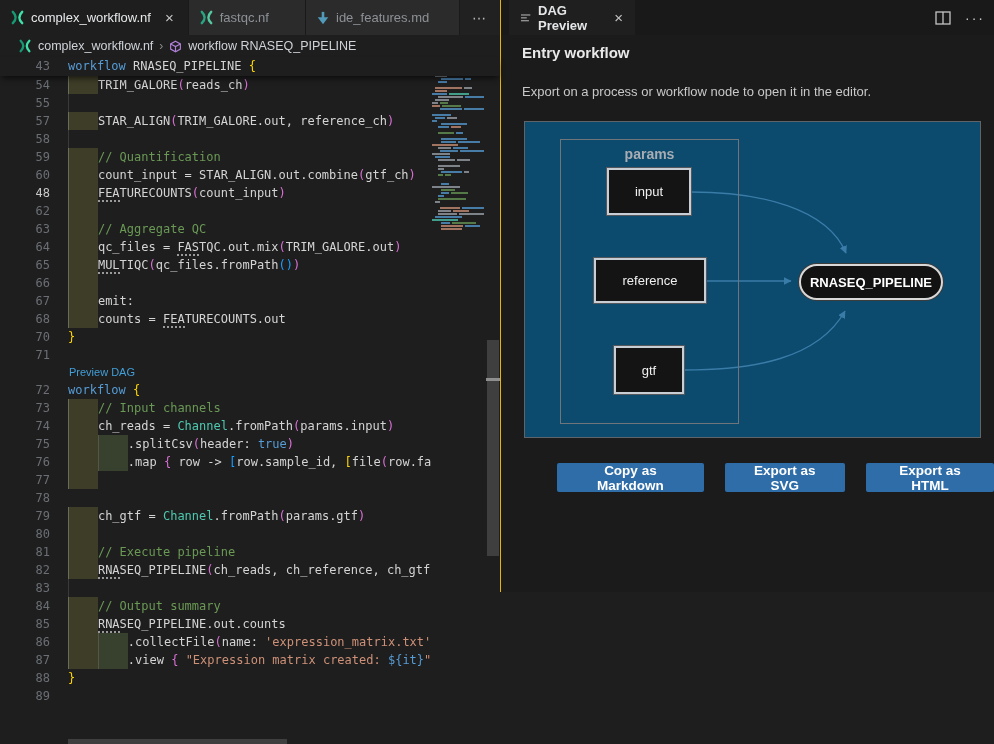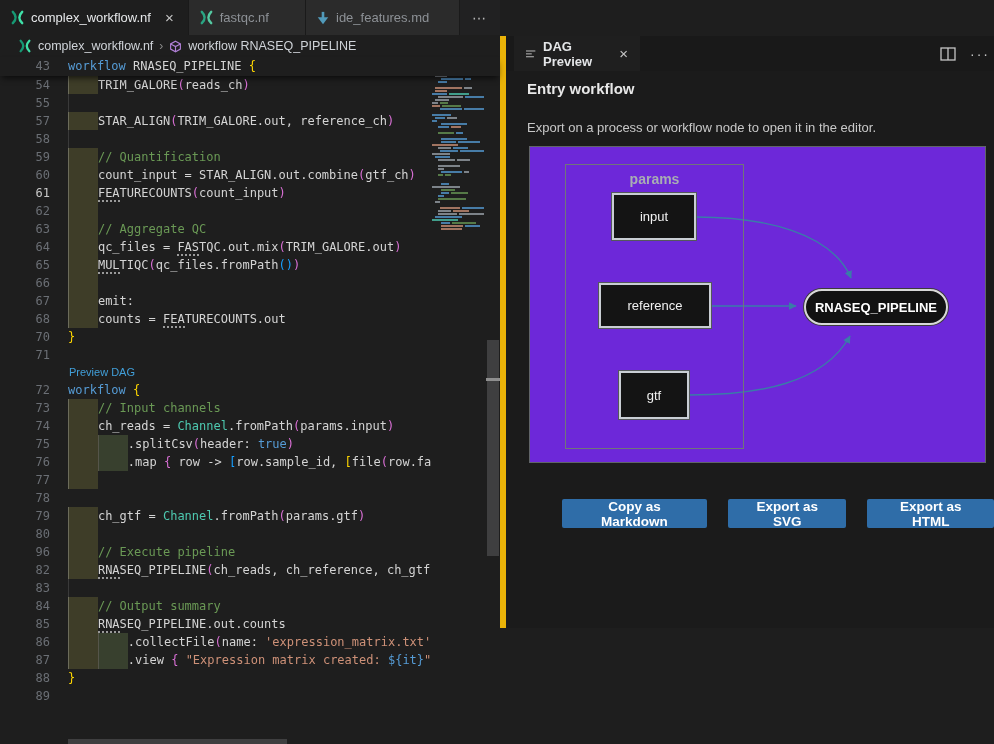--- a/index.html
+++ b/index.html
@@ -44,33 +44,33 @@
   .minimap { position:absolute; left:432px; top:57px; width:54px; height:185px; }
   .mm-row { height:2px; margin-bottom:1px; display:flex; }
   .mm-seg { height:2px; display:inline-block; opacity:.75; }
 
   .vscroll-track { position:absolute; left:486px; top:35px; width:14px; height:709px; background:transparent; }
   .vscroll-thumb { position:absolute; left:487px; top:340px; width:12px; height:216px; background:#3f3f40; }
   .vscroll-mark  { position:absolute; left:486px; top:378px; width:14px; height:3px; background:#8f8f8f; }
   .hscroll-thumb { position:absolute; left:68px; top:739px; width:219px; height:5px; background:#3f3f40; }
 
   
-  .panel { position:absolute; left:500px; top:0; width:494px; height:592px; background:#1b1b1b; border-left:6px solid #eab308;margin-top:36px; }
+  .panel { position:absolute; left:500px; top:0; width:494px; height:592px; background:#1b1b1b; border-left:1px solid #eab308; }
   .panel-header { position:absolute; left:0; top:0; width:494px; height:35px; background:#191919; display:flex; }
   .panel-tab { display:flex; align-items:center; gap:7px; margin-left:8px; padding:0 12px; width:126px;
                background:#1f1f1f; color:#e4e6e8; font-size:13px; font-weight:bold; cursor:pointer; }
   .panel-tab .close { font-size:15px; font-weight:normal; color:#c5c5c5; margin-left:6px; }
   .panel-actions { position:absolute; right:10px; top:0; height:35px; display:flex; align-items:center; gap:14px; }
   .icon-btn { color:#c5c5c5; cursor:pointer; display:flex; align-items:center; }
 
   .panel h1 { position:absolute; left:21px; top:44px; font-size:15px; font-weight:bold; color:#e8e8e8; }
   .panel .desc { position:absolute; left:21px; top:84px; font-size:13px; color:#c8c8c8; }
 
-  .dag { position:absolute; left:23px; top:110px; width:457px; height:317px;
-         background:#6d28d9; border:1px solid #606468; }
+  .dag { position:absolute; left:23px; top:121px; width:457px; height:317px;
+         background:#0c4a6e; border:1px solid #606468; }
   .cluster { position:absolute; left:35px; top:17px; width:179px; height:285px; border:1px solid #70757a; }
   .cluster-label { position:absolute; top:6px; width:100%; text-align:center; font-size:14px; font-weight:bold; color:#a8adb3; }
   .dag-node { position:absolute; background:#141414; border:2px solid #c9ced4; box-shadow:0 0 0 1px #54585c;
               display:flex; align-items:center; justify-content:center;
               color:#f0f0f0; font-size:13px; cursor:pointer; }
   .dag-pill { position:absolute; left:274px; top:142px; width:144px; height:36px; border-radius:18px;
               background:#121212; border:2px solid #d8d8d8; box-shadow:0 0 0 1px #3c3c3c;
               display:flex; align-items:center; justify-content:center;
               color:#fff; font-size:13px; font-weight:bold; cursor:pointer; }
   .edges { position:absolute; left:0; top:0; width:457px; height:317px; pointer-events:none; }
@@ -132,41 +132,41 @@
         <div class="row"><div class="gut">43</div><div class="src"><span class="c-kw">workflow</span><span class="c-id"> RNASEQ_PIPELINE </span><span class="c-p1">{</span></div></div>
       </div>
 
     <div class="code" id="code">
         <div class="row"><div class="gut">54</div><div class="src"><span class="ind1">    </span><span class="c-id">TRIM_GALORE</span><span class="c-p2">(</span><span class="c-id">reads_ch</span><span class="c-p2">)</span></div></div>
         <div class="row"><div class="gut">55</div><div class="src"><span class="guide">    </span></div></div>
         <div class="row"><div class="gut">57</div><div class="src"><span class="ind1">    </span><span class="c-id">STAR_ALIGN</span><span class="c-p2">(</span><span class="c-id">TRIM_GALORE.out, reference_ch</span><span class="c-p2">)</span></div></div>
         <div class="row"><div class="gut">58</div><div class="src"><span class="guide">    </span></div></div>
         <div class="row"><div class="gut">59</div><div class="src"><span class="ind1">    </span><span class="c-cm">// Quantification</span></div></div>
         <div class="row"><div class="gut">60</div><div class="src"><span class="ind1">    </span><span class="c-id">count_input = STAR_ALIGN.out.combine</span><span class="c-p2">(</span><span class="c-id">gtf_ch</span><span class="c-p2">)</span></div></div>
-        <div class="row"><div class="gut cur">61</div><div class="src"><span class="ind1">    </span><span class="c-id u">FEA</span><span class="c-id">TURECOUNTS</span><span class="c-p2">(</span><span class="c-id">count_input</span><span class="c-p2">)</span></div></div>
+        <div class="row"><div class="gut cur">48</div><div class="src"><span class="ind1">    </span><span class="c-id u">FEA</span><span class="c-id">TURECOUNTS</span><span class="c-p2">(</span><span class="c-id">count_input</span><span class="c-p2">)</span></div></div>
         <div class="row"><div class="gut">62</div><div class="src"><span class="ind1">    </span></div></div>
         <div class="row"><div class="gut">63</div><div class="src"><span class="ind1">    </span><span class="c-cm">// Aggregate QC</span></div></div>
         <div class="row"><div class="gut">64</div><div class="src"><span class="ind1">    </span><span class="c-id">qc_files = </span><span class="c-id u">FAS</span><span class="c-id">TQC.out.mix</span><span class="c-p2">(</span><span class="c-id">TRIM_GALORE.out</span><span class="c-p2">)</span></div></div>
         <div class="row"><div class="gut">65</div><div class="src"><span class="ind1">    </span><span class="c-id u">MUL</span><span class="c-id">TIQC</span><span class="c-p2">(</span><span class="c-id">qc_files.fromPath</span><span class="c-p3">()</span><span class="c-p2">)</span></div></div>
         <div class="row"><div class="gut">66</div><div class="src"><span class="ind1">    </span></div></div>
         <div class="row"><div class="gut">67</div><div class="src"><span class="ind1">    </span><span class="c-id">emit:</span></div></div>
         <div class="row"><div class="gut">68</div><div class="src"><span class="ind1">    </span><span class="c-id">counts = </span><span class="c-id u">FEA</span><span class="c-id">TURECOUNTS.out</span></div></div>
         <div class="row"><div class="gut">70</div><div class="src"><span class="c-p1">}</span></div></div>
         <div class="row"><div class="gut">71</div><div class="src"></div></div>
         <div class="lens-row">Preview DAG</div>
         <div class="row"><div class="gut">72</div><div class="src"><span class="c-kw">workflow</span><span class="c-id"> </span><span class="c-p1">{</span></div></div>
         <div class="row"><div class="gut">73</div><div class="src"><span class="ind1">    </span><span class="c-cm">// Input channels</span></div></div>
         <div class="row"><div class="gut">74</div><div class="src"><span class="ind1">    </span><span class="c-id">ch_reads = </span><span class="c-cls">Channel</span><span class="c-id">.fromPath</span><span class="c-p2">(</span><span class="c-id">params.input</span><span class="c-p2">)</span></div></div>
         <div class="row"><div class="gut">75</div><div class="src"><span class="ind1">    </span><span class="ind2">    </span><span class="c-id">.splitCsv</span><span class="c-p2">(</span><span class="c-id">header: </span><span class="c-lit">true</span><span class="c-p2">)</span></div></div>
         <div class="row"><div class="gut">76</div><div class="src"><span class="ind1">    </span><span class="ind2">    </span><span class="c-id">.map </span><span class="c-p2">{</span><span class="c-id"> row -&gt; </span><span class="c-p3">[</span><span class="c-id">row.sample_id, </span><span class="c-p1">[</span><span class="c-id">file</span><span class="c-p2">(</span><span class="c-id">row.fa</span></div></div>
         <div class="row"><div class="gut">77</div><div class="src"><span class="ind1">    </span></div></div>
         <div class="row"><div class="gut">78</div></div>
         <div class="row"><div class="gut">79</div><div class="src"><span class="ind1">    </span><span class="c-id">ch_gtf = </span><span class="c-cls">Channel</span><span class="c-id">.fromPath</span><span class="c-p2">(</span><span class="c-id">params.gtf</span><span class="c-p2">)</span></div></div>
         <div class="row"><div class="gut">80</div><div class="src"><span class="ind1">    </span></div></div>
-        <div class="row"><div class="gut">96</div><div class="src"><span class="ind1">    </span><span class="c-cm">// Execute pipeline</span></div></div>
+        <div class="row"><div class="gut">81</div><div class="src"><span class="ind1">    </span><span class="c-cm">// Execute pipeline</span></div></div>
         <div class="row"><div class="gut">82</div><div class="src"><span class="ind1">    </span><span class="c-id u">RNA</span><span class="c-id">SEQ_PIPELINE</span><span class="c-p2">(</span><span class="c-id">ch_reads, ch_reference, ch_gtf</span></div></div>
         <div class="row"><div class="gut">83</div><div class="src"><span class="guide">    </span></div></div>
         <div class="row"><div class="gut">84</div><div class="src"><span class="ind1">    </span><span class="c-cm">// Output summary</span></div></div>
         <div class="row"><div class="gut">85</div><div class="src"><span class="ind1">    </span><span class="c-id u">RNA</span><span class="c-id">SEQ_PIPELINE.out.counts</span></div></div>
         <div class="row"><div class="gut">86</div><div class="src"><span class="ind1">    </span><span class="ind2">    </span><span class="c-id">.collectFile</span><span class="c-p2">(</span><span class="c-id">name: </span><span class="c-str">'expression_matrix.txt'</span></div></div>
         <div class="row"><div class="gut">87</div><div class="src"><span class="ind1">    </span><span class="ind2">    </span><span class="c-id">.view </span><span class="c-p2">{</span><span class="c-id"> </span><span class="c-str">"Expression matrix created: </span><span class="c-lit">${it}</span><span class="c-str">"</span></div></div>
         <div class="row"><div class="gut">88</div><div class="src"><span class="c-p1">}</span></div></div>
         <div class="row"><div class="gut">89</div><div class="src"></div></div>
       </div>
 

